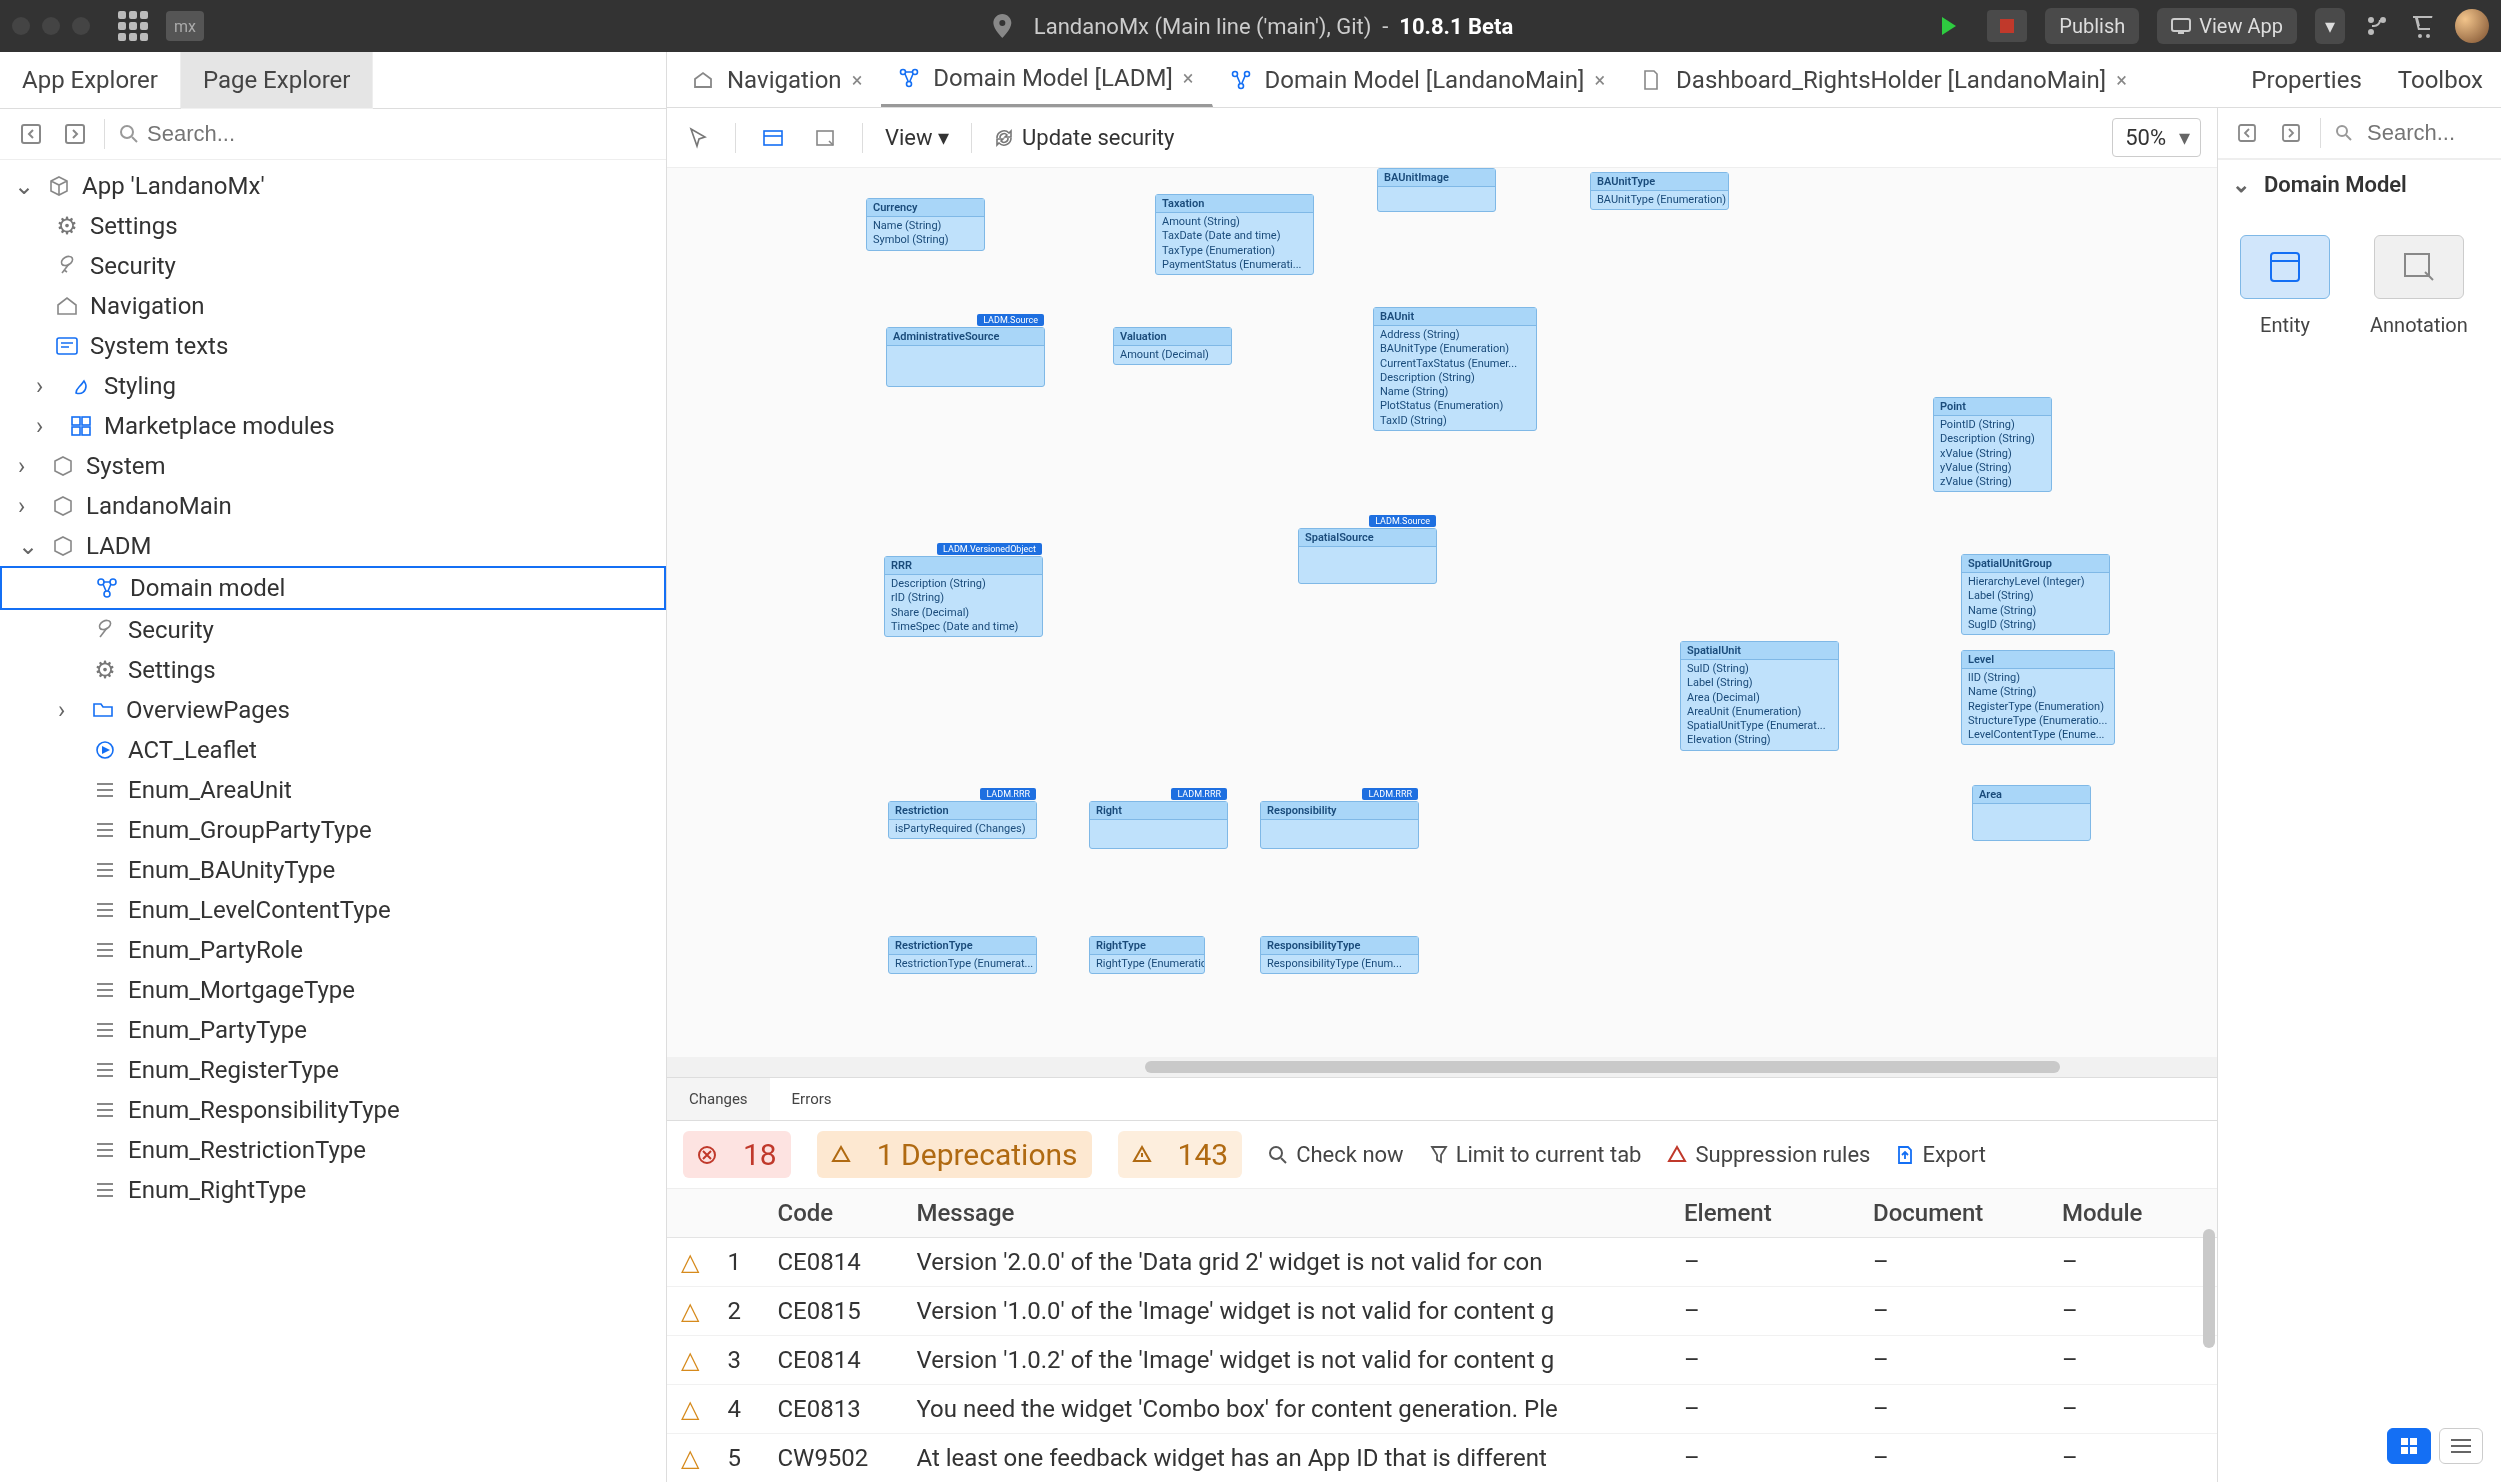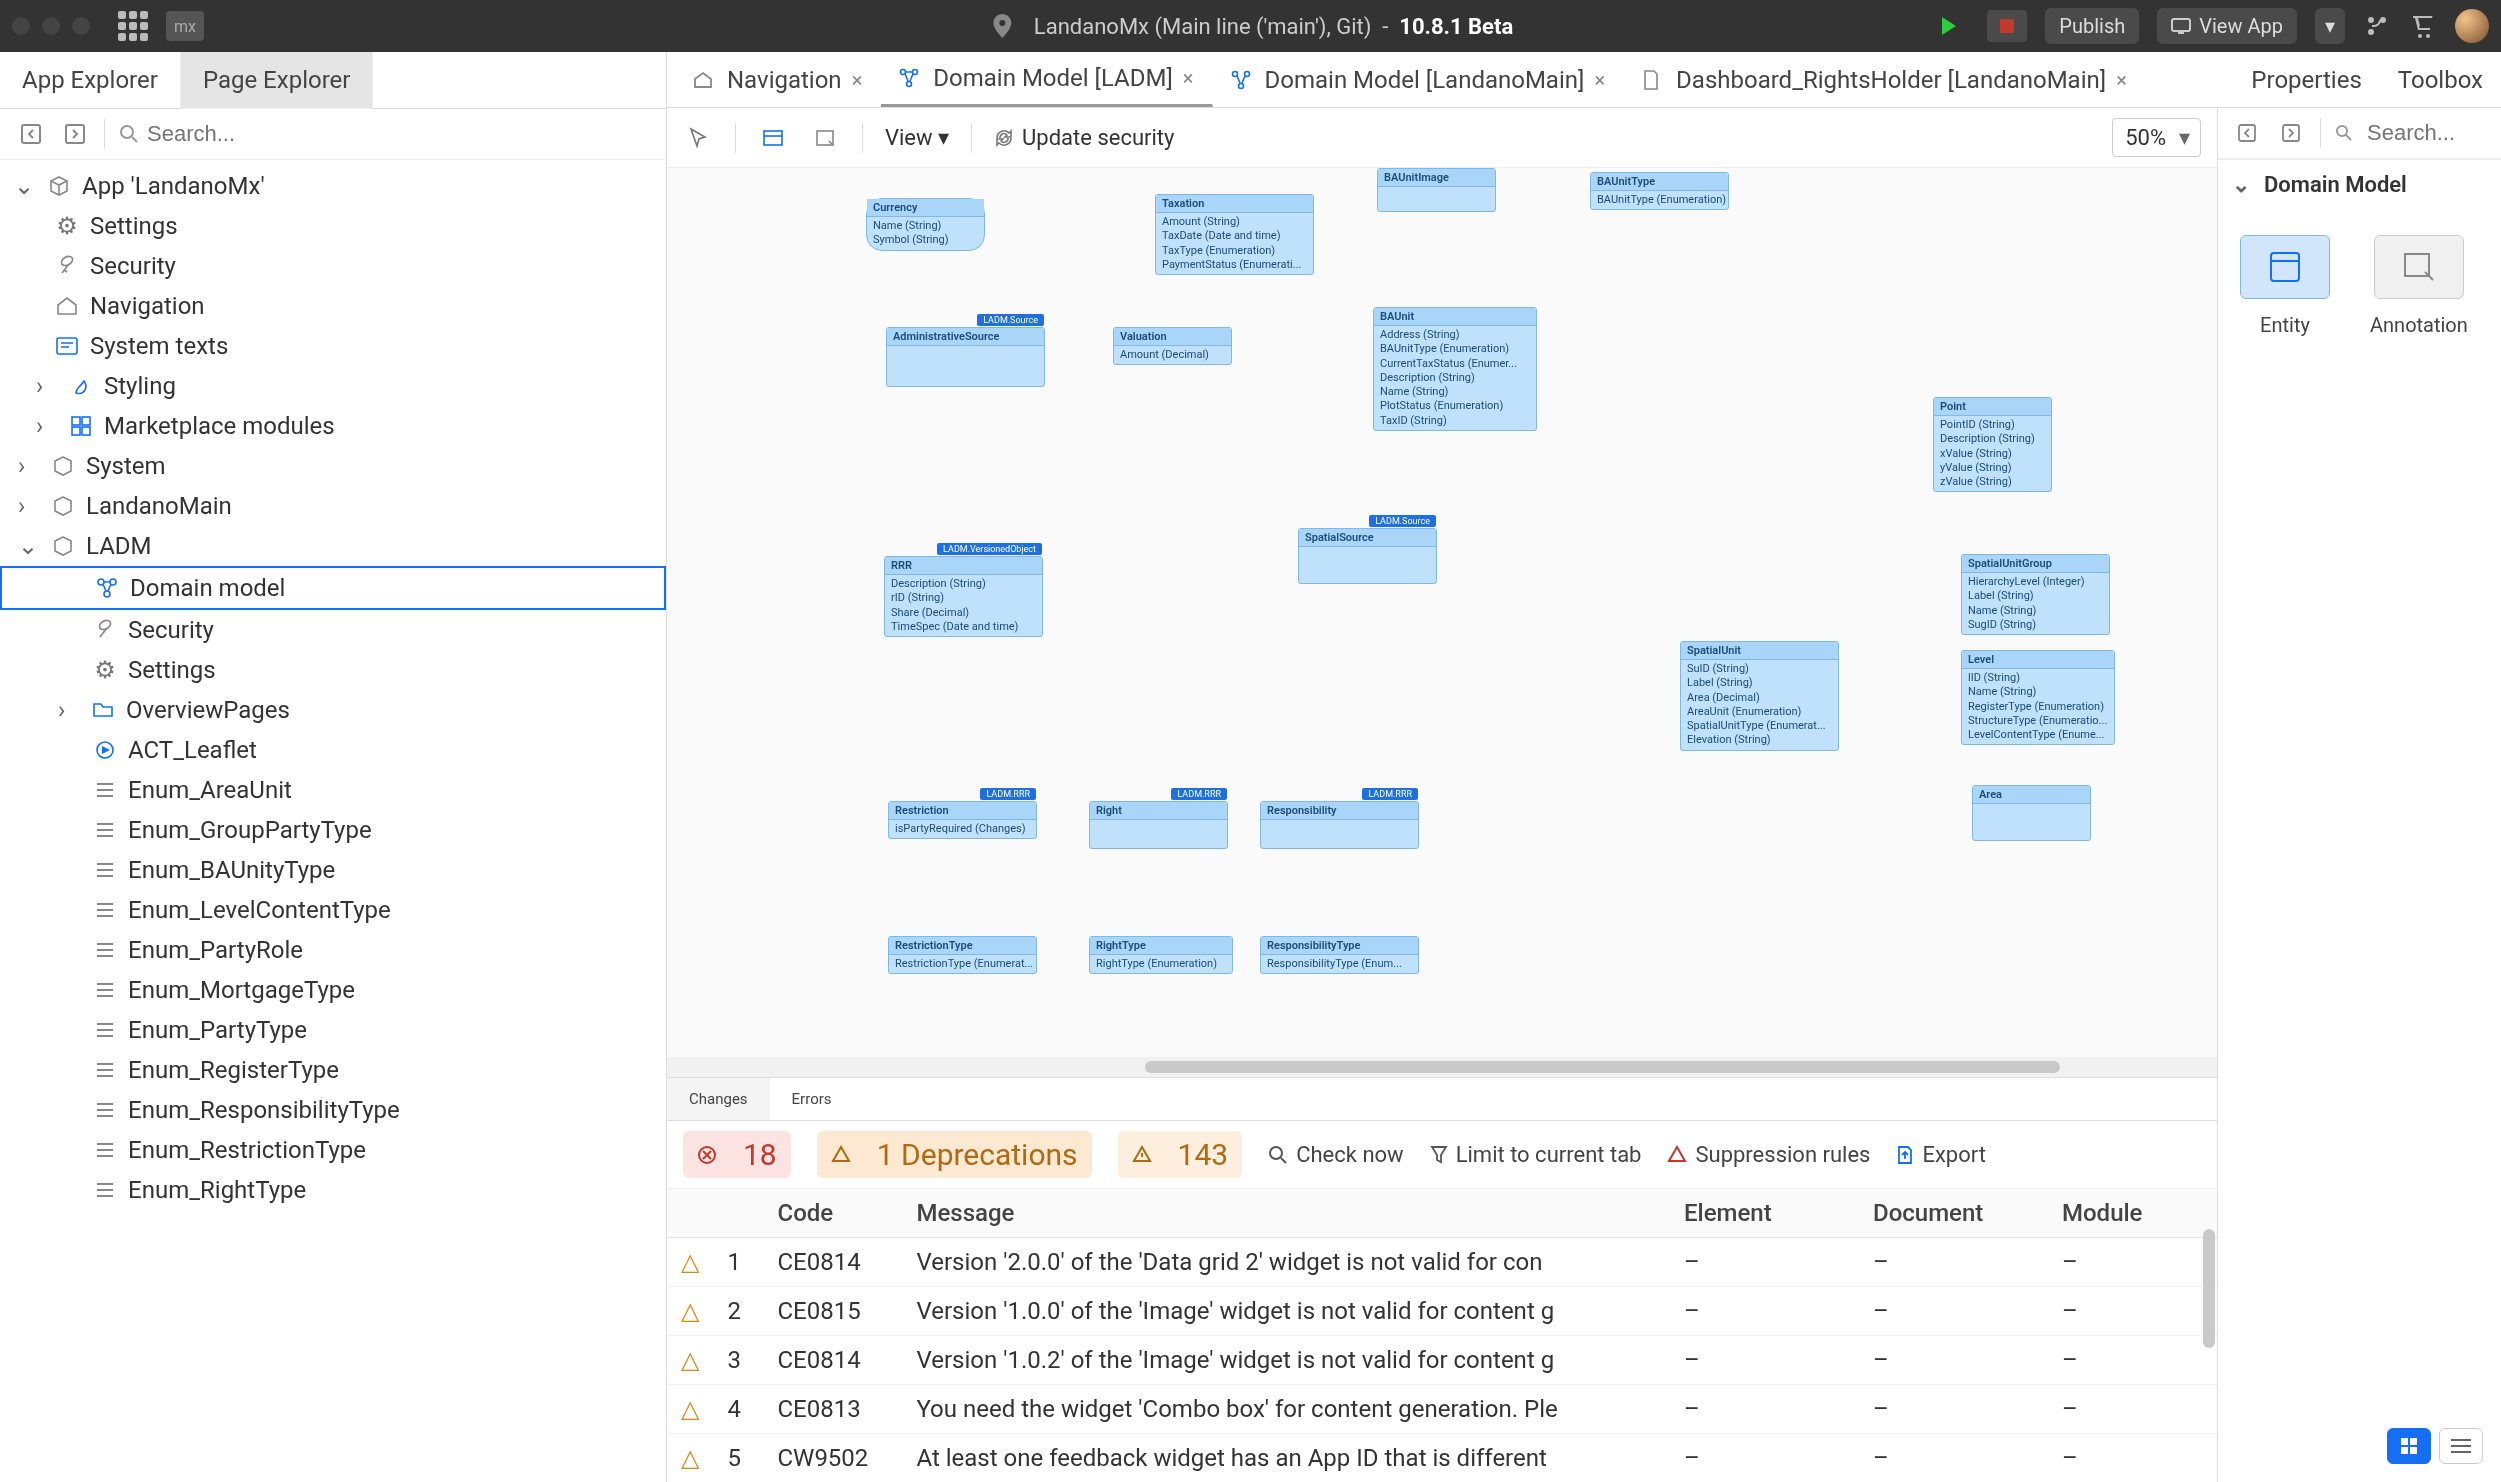--- a/index.html
+++ b/index.html
@@ -491,21 +491,21 @@
             <svg width="20" height="20" viewBox="0 0 20 20">
                 <path d="M3 10a7 7 0 0112-5l2-2v6h-6l2-2a4 4 0 00-7 3M17 10a7 7 0 01-12 5l-2 2v-6h6l-2 2a4 4 0 007-3" fill="none" stroke="#777" stroke-width="1.6"></path>
               </svg>
             <span>Update security</span>
           </span>
           <div class="zoom-select">50%</div>
         </div>
 
         <div class="canvas">
 
-          <div class="entity" style="left:199px; top:30px; width:119px;border-radius:16px;">
+          <div class="entity" style="left:199px; top:30px; width:119px;">
               <div class="hd">Currency</div>
               <div class="bd" style="white-space:pre">Name (String)
 Symbol (String)</div>
             </div>
           <div class="entity" style="left:488px; top:26px; width:159px;">
               <div class="hd">Taxation</div>
               <div class="bd" style="white-space:pre">Amount (String)
 TaxDate (Date and time)
 TaxType (Enumeration)
 PaymentStatus (Enumerati...</div>
@@ -592,21 +592,21 @@
               <div class="hd">Right</div>
             </div>
           <div class="entity" style="left:593px; top:633px; width:159px;height:48px">
               <div class="badge">LADM.RRR</div>
               <div class="hd">Responsibility</div>
             </div>
           <div class="entity" style="left:221px; top:768px; width:149px;">
               <div class="hd">RestrictionType</div>
               <div class="bd">RestrictionType (Enumerat...</div>
             </div>
-          <div class="entity" style="left:422px; top:768px; width:144px;">
+          <div class="entity" style="left:422px; top:768px; width:116px;">
               <div class="hd">RightType</div>
               <div class="bd">RightType (Enumeration)</div>
             </div>
           <div class="entity" style="left:593px; top:768px; width:159px;">
               <div class="hd">ResponsibilityType</div>
               <div class="bd">ResponsibilityType (Enum...</div>
             </div>
         </div>
         <div class="hscroll">
             <div class="thumb"></div>

